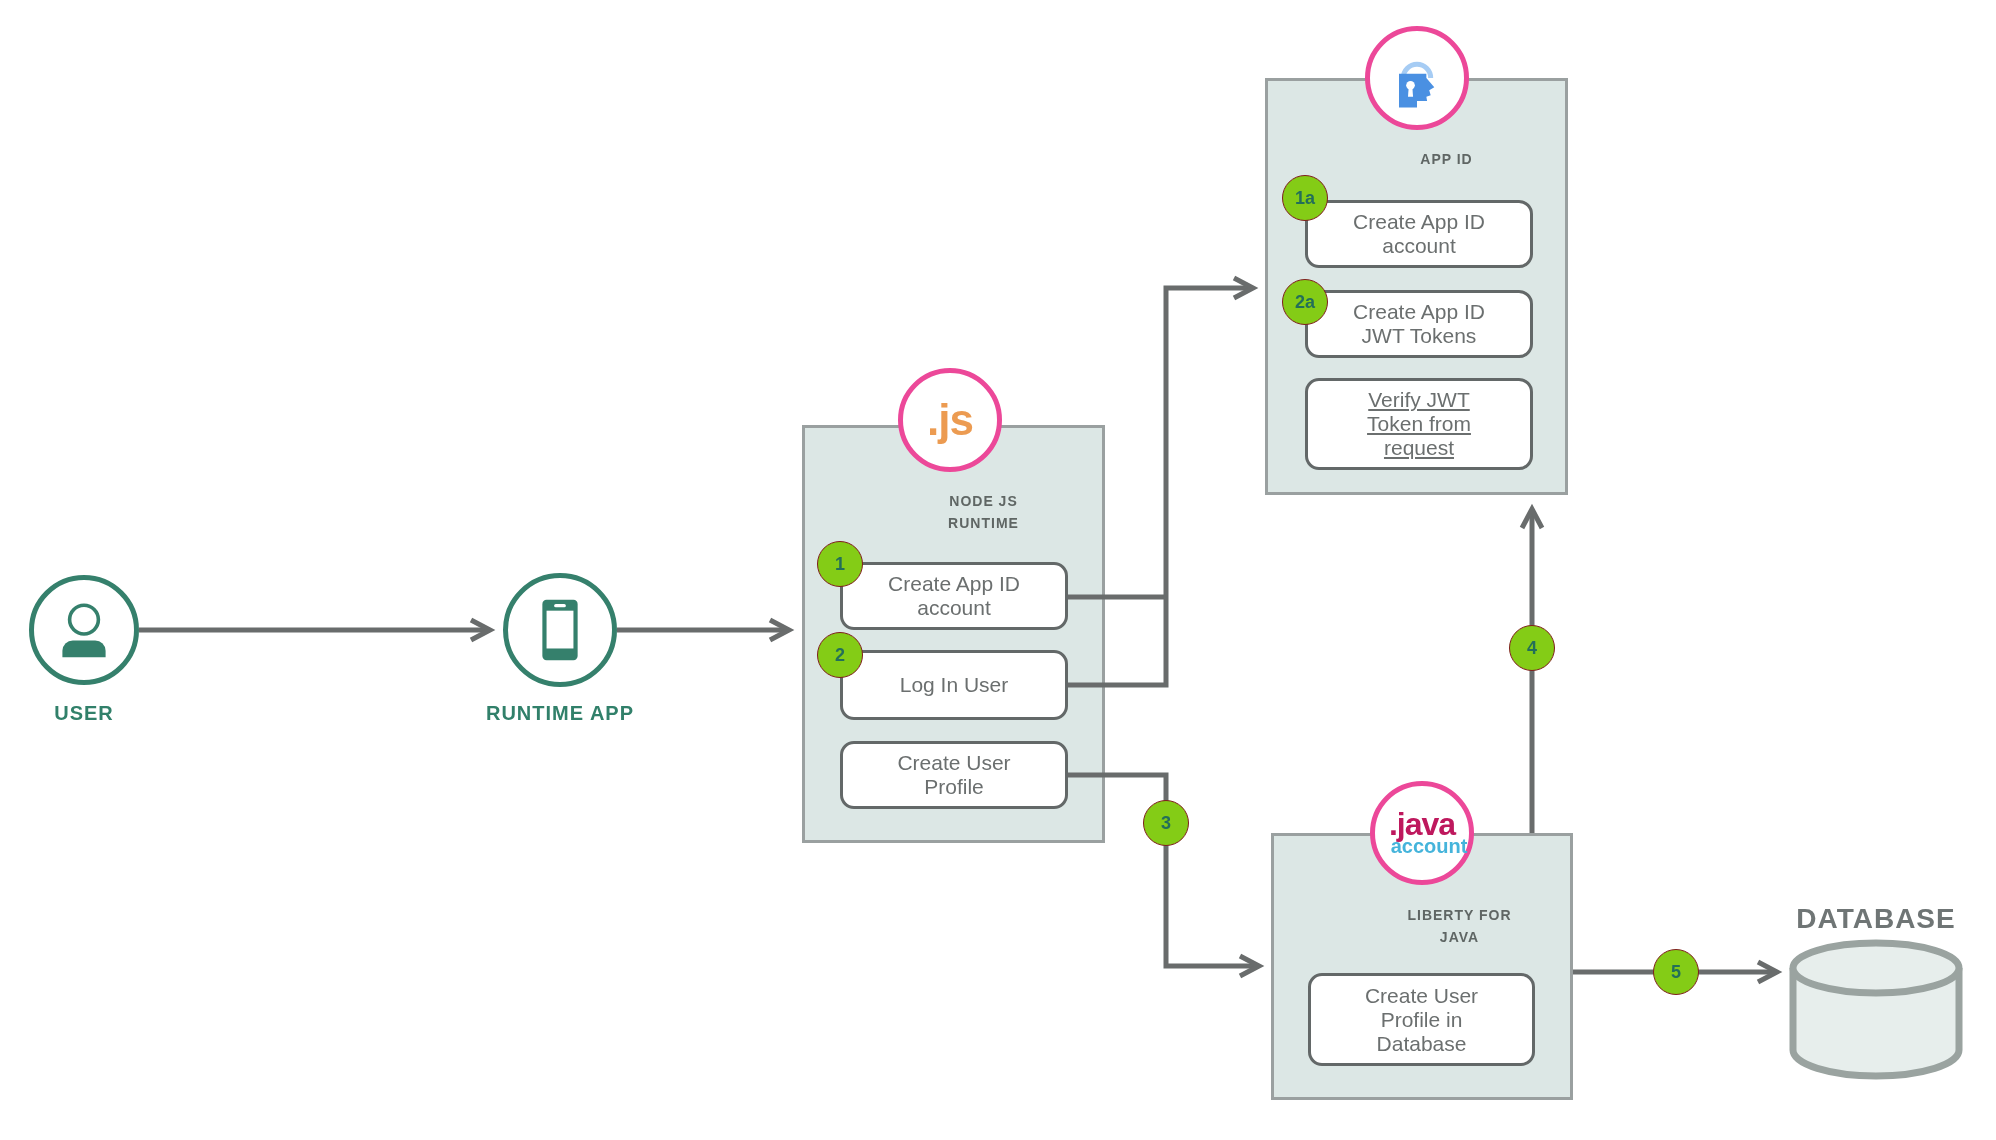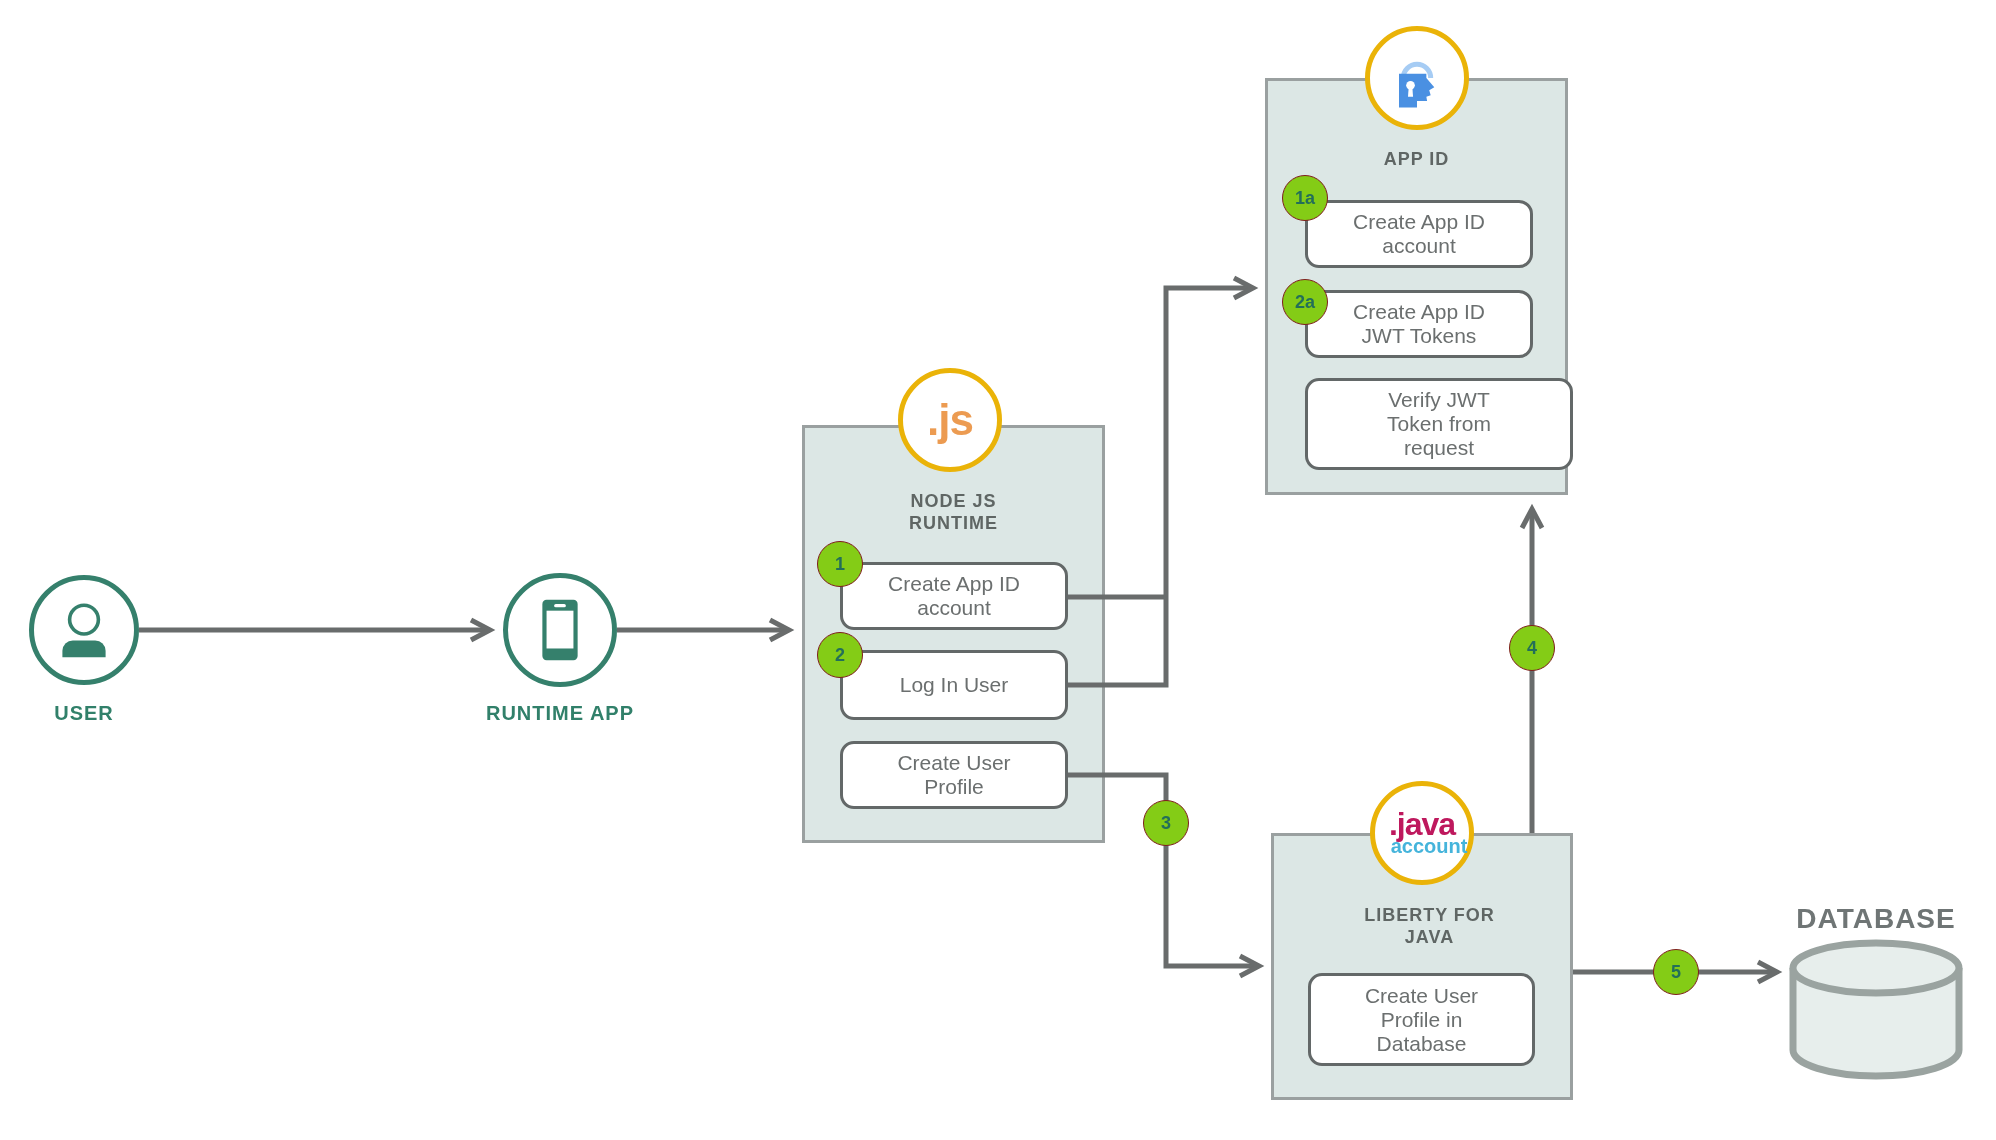--- a/index.html
+++ b/index.html
@@ -7,29 +7,29 @@
     position:relative;width:1996px;height:1140px;background:#ffffff;overflow:hidden;
     font-family:"Liberation Sans",sans-serif;
   }
   .abs{position:absolute;}
   svg.connectors{position:absolute;left:0;top:0;width:1996px;height:1140px;pointer-events:none;}
   .bigbox{
     position:absolute;background:#dce7e5;border:3px solid #9aa0a0;box-sizing:border-box;
   }
   .logo-circle{
     position:absolute;width:104px;height:104px;border-radius:50%;background:#ffffff;
-    border:5px solid #eab308;box-sizing:border-box;display:flex;align-items:center;justify-content:center;
+    border:5px solid #ec4899;box-sizing:border-box;display:flex;align-items:center;justify-content:center;
     flex-direction:column;
   }
   .js-text{color:#ec9b51;font-weight:bold;font-size:44px;letter-spacing:-1px;}
   .java-top{color:#be185d;font-weight:bold;font-size:32px;line-height:26px;letter-spacing:-1px;text-align:center;}
   .java-bottom{color:#45b4db;font-weight:bold;font-size:20px;line-height:18px;margin-left:14px;letter-spacing:0px;}
   .node-title{
-    position:absolute;text-align:center;color:#5f6664;font-weight:bold;font-size:18px;
-    line-height:22px;letter-spacing:1px;white-space:pre-line;
+    position:absolute;text-align:center;color:#5f6664;font-weight:bold;font-size:14px;
+    line-height:22px;letter-spacing:1px;white-space:pre-line;margin-left:30px;
   }
   .step{
     position:absolute;background:#ffffff;border:3px solid #636868;border-radius:14px;
     box-sizing:border-box;display:flex;align-items:center;justify-content:center;text-align:center;
     color:#6b6f6f;font-size:21px;line-height:24px;white-space:pre-line;
   }
   .badge{
     position:absolute;width:46px;height:46px;border-radius:50%;background:#84cc16;
     border:1px solid #7f1d1d;box-sizing:border-box;display:flex;align-items:center;justify-content:center;
     color:#236f59;font-weight:bold;font-size:18px;
@@ -107,21 +107,21 @@
       <circle cx="41" cy="60" r="6" fill="#ffffff"></circle>
       <path d="M38.5,62 h5 l1,14 h-7 z" fill="#ffffff"></path>
     </svg>
   </div>
   <div class="node-title" style="left:1265px;top:148px;width:303px;">APP ID</div>
 
   <div class="step" style="left:1305px;top:200px;width:228px;height:68px;">Create App ID
 account</div>
   <div class="step" style="left:1305px;top:290px;width:228px;height:68px;">Create App ID
 JWT Tokens</div>
-  <div class="step" style="left:1305px;top:378px;width:268px;height:92px;">Verify JWT
+  <div class="step" style="left:1305px;top:378px;width:228px;height:92px;text-decoration:underline;">Verify JWT
 Token from
 request</div>
 
   <div class="logo-circle" style="left:1370px;top:781px;">
     <span class="java-top">.java</span>
     <span class="java-bottom">account</span>
   </div>
   <div class="node-title" style="left:1271px;top:904px;width:317px;">LIBERTY FOR
 JAVA</div>
 

